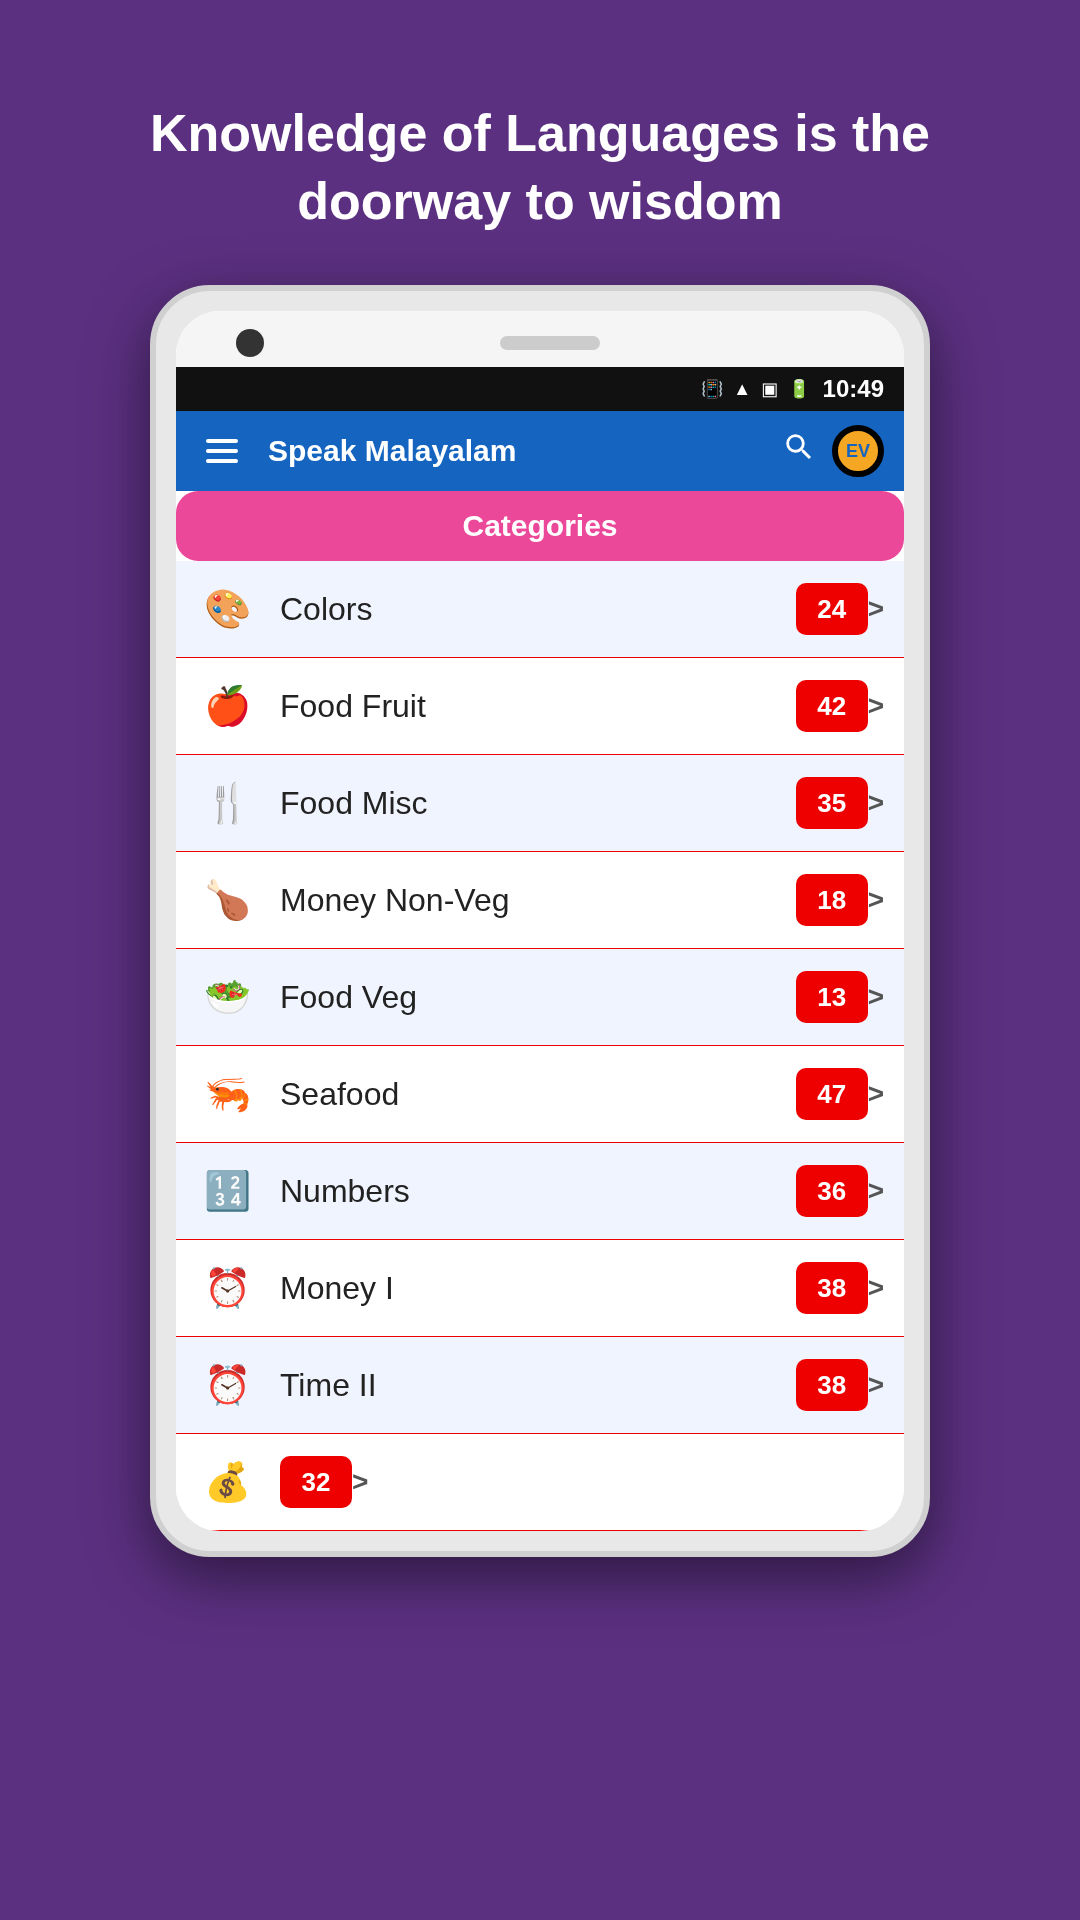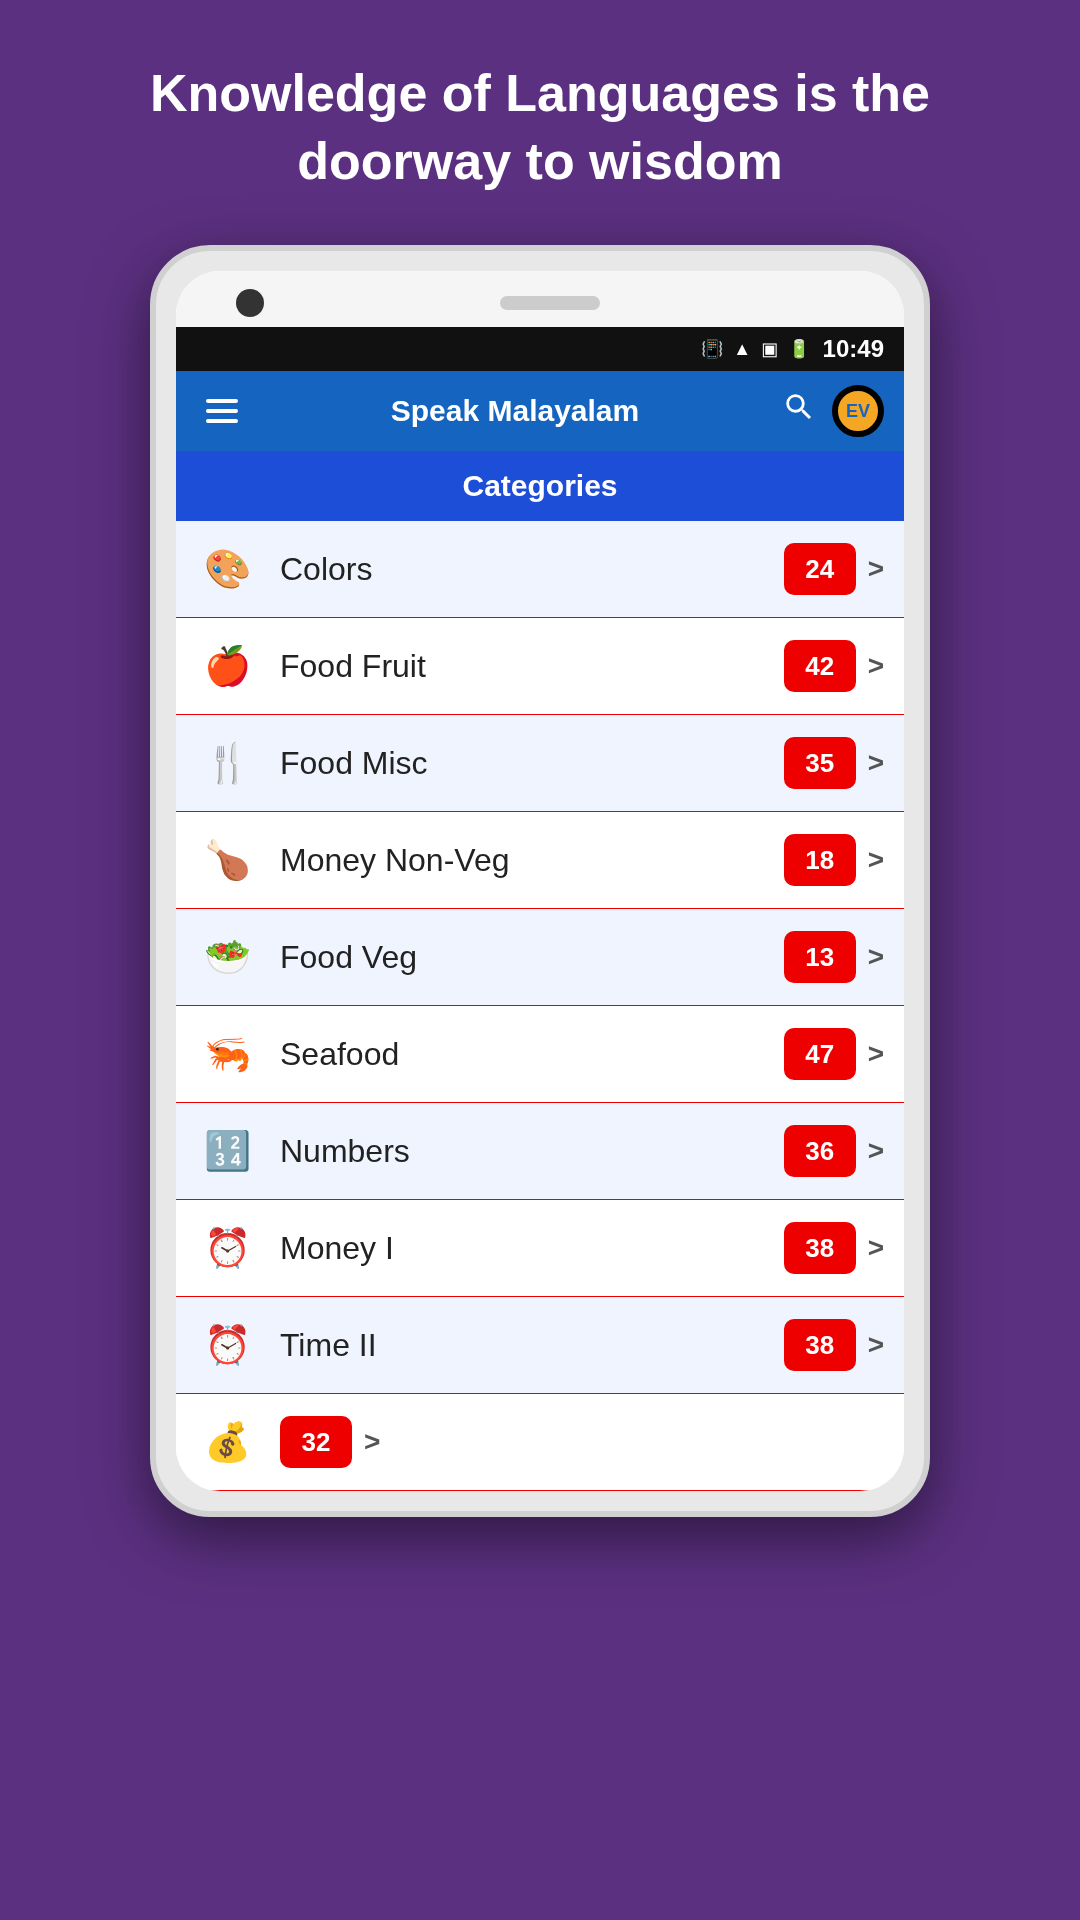--- a/index.html
+++ b/index.html
@@ -16,20 +16,21 @@
       justify-content: flex-start;
     }
 
     .header-quote {
       color: white;
       font-size: 52px;
       font-weight: bold;
       text-align: center;
       padding: 60px 80px 50px 80px;
       line-height: 1.3;
+      margin-top: 40px;
     }
 
     .phone-wrapper {
       width: 780px;
       background: #e8e8e8;
       border-radius: 60px;
       padding: 20px;
       box-shadow: 0 20px 60px rgba(0,0,0,0.5);
       border: 6px solid #d0d0d0;
     }
@@ -109,21 +110,21 @@
       height: 4px;
       background: white;
       border-radius: 2px;
     }
 
     .app-title {
       flex: 1;
       color: white;
       font-size: 30px;
       font-weight: bold;
-      text-align: center;
+      text-align: left;
     }
 
     .app-bar-actions {
       display: flex;
       align-items: center;
       gap: 16px;
     }
 
     .search-icon-btn {
       color: white;
@@ -139,26 +140,27 @@
       display: flex;
       align-items: center;
       justify-content: center;
       font-size: 18px;
       font-weight: bold;
       color: #1565c0;
       border: 6px solid #000000;
     }
 
     .categories-header {
-      background: #1d4ed8;
+      background: #ec4899;
       color: white;
       font-size: 30px;
       font-weight: bold;
       text-align: center;
       padding: 18px;
+      border-radius: 22px;
     }
 
     .category-list {
       background: white;
     }
 
     .category-item {
       display: flex;
       align-items: center;
       padding: 16px 20px;
@@ -197,21 +199,20 @@
       background: #e00;
       color: white;
       border-radius: 10px;
       width: 72px;
       height: 52px;
       display: flex;
       align-items: center;
       justify-content: center;
       font-size: 26px;
       font-weight: bold;
-      margin-right: 12px;
     }
 
     .category-arrow {
       color: #555;
       font-size: 28px;
       font-weight: bold;
     }
   </style>
 </head>
 <body>

